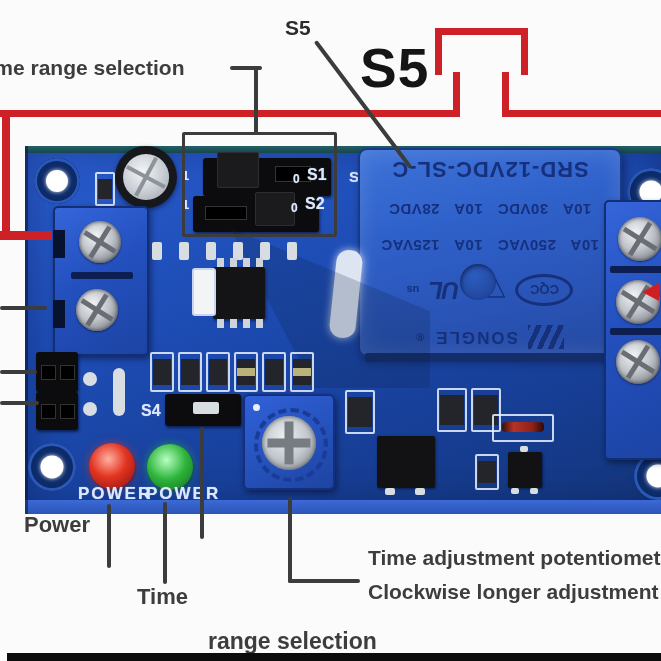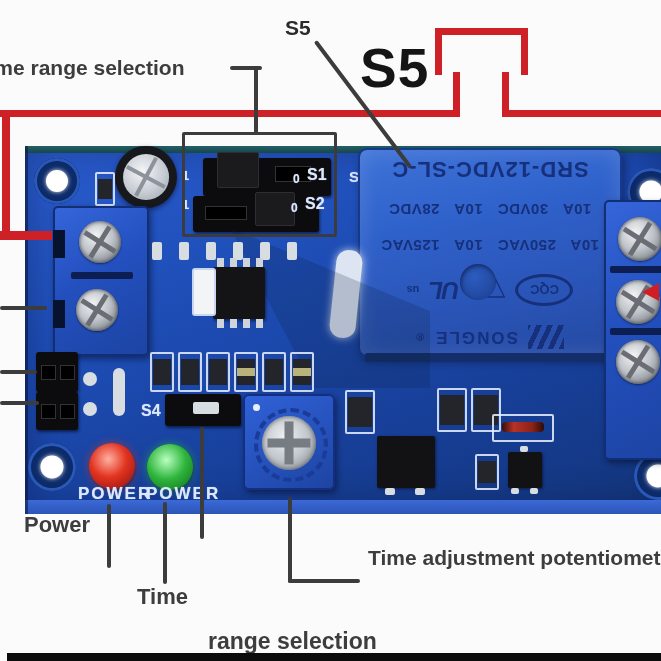--- a/index.html
+++ b/index.html
@@ -310,15 +310,16 @@
   <div class="dark" style="left:288px;top:497px;width:4px;height:86px;"></div>
   <div class="dark" style="left:288px;top:579px;width:72px;height:4px;"></div>
 
   <div class="lbl" style="left:-24px;top:56px;font-size:21px;">Time range selection</div>
   <div class="lbl" style="left:285px;top:16px;font-size:21px;color:#2b2b2b;">S5</div>
   <div class="lbl" style="left:360px;top:36px;font-size:55px;color:#151515;letter-spacing:1px;">S5</div>
   <div class="lbl" style="left:24px;top:512px;font-size:22px;">Power</div>
   <div class="lbl" style="left:137px;top:584px;font-size:22px;">Time</div>
   <div class="lbl" style="left:208px;top:628px;font-size:23px;">range selection</div>
   <div class="lbl" style="left:368px;top:546px;font-size:21px;">Time adjustment potentiometer</div>
+  <div class="lbl" style="left:368px;top:580px;font-size:21px;">Clockwise longer adjustment</div>
 
   <div class="bottombar" style="left:7px;top:653px;width:654px;height:8px;"></div>
 </div>
 
 </body></html>

